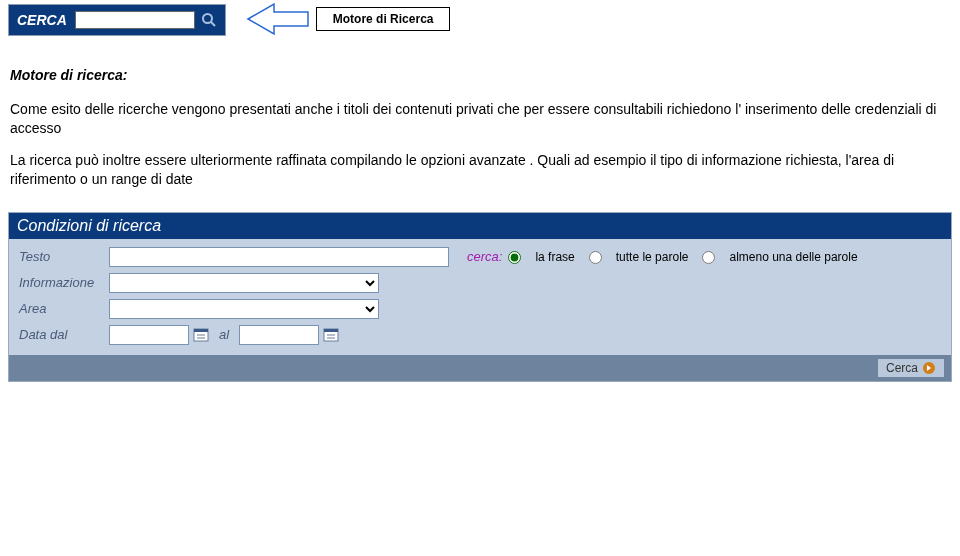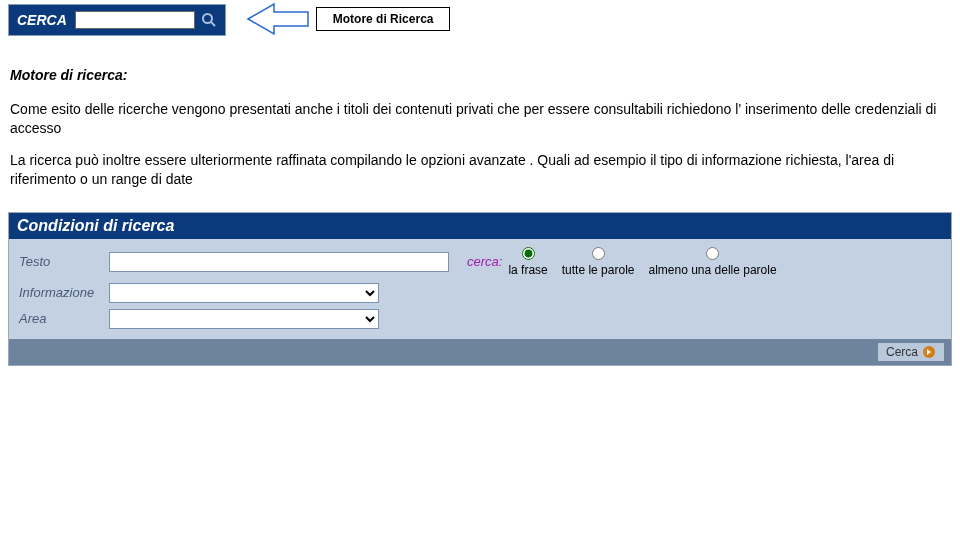--- a/index.html
+++ b/index.html
@@ -18,33 +18,33 @@
   .arrow svg { display: block; }
   .callout-box { border: 1px solid #000; padding: 4px 16px; font-weight: bold; font-size: 12px; }
   
   
   .body-text { margin: 30px 10px 0 10px; font-size: 14px; line-height: 1.4; }
   .body-text h3 { font-size: 14px; font-weight: bold; margin-bottom: 14px; font-style: italic; }
   .body-text p { margin-bottom: 12px; }
   
   
   .panel { margin: 22px 4px 0 8px; background: #c3d1e2; border: 1px solid #9ab; width: 944px; }
-  .panel-header { background: #0b3a7c; color: #fff; font-weight: bold; font-style: italic; font-size: 16px; padding: 4px 8px; }
+  .panel-header { background: #0b3a7c; color: #fff; font-weight: normal; font-style: italic; font-size: 16px; padding: 4px 8px; }
   .panel-body { padding: 8px 18px 4px 10px; }
   .form-row { display: flex; align-items: center; margin-bottom: 6px; }
   .form-label { width: 90px; color: #4a5b7a; font-style: italic; font-size: 13px; }
   .text-input { height: 20px; border: 1px solid #7a93b2; background: #fff; font-size: 12px; padding: 0 3px; }
   .text-input.long { width: 340px; }
   .select { width: 270px; height: 20px; border: 1px solid #7a93b2; background: #fff; font-size: 12px; }
   .date-input { width: 80px; height: 20px; border: 1px solid #7a93b2; background: #fff; font-size: 12px; padding: 0 3px; }
   .cal-icon { display: inline-flex; width: 16px; height: 16px; margin-left: 4px; cursor: pointer; }
   .cal-icon svg { display: block; }
   .cerca-label { color: #a21caf; font-style: italic; font-size: 13px; margin: 0 6px 0 18px; }
   .radio-group { display: flex; align-items: center; gap: 4px; }
-  .radio-group label { display: flex; align-items: center; gap: 3px; margin-right: 10px; font-size: 12px; color: #000; flex-direction: column; }
+  .radio-group label { display: flex; align-items: flex-end; gap: 14px; margin-right: 10px; font-size: 12px; color: #000; }
   .radio-group input[type=radio] { accent-color: #0a6b0a; }
   .al-label { color: #4a5b7a; font-style: italic; font-size: 13px; margin: 0 10px 0 10px; }
   
   .panel-footer { background: #6e849e; padding: 3px 6px; display: flex; justify-content: flex-end; align-items: center; }
   .cerca-btn { background: #b9c8da; border: 1px solid #6e849e; padding: 2px 8px; font-size: 12px; color: #333; cursor: pointer; display: inline-flex; align-items: center; gap: 4px; }
   .cerca-btn .go { display: inline-flex; }
 </style>
 </head>
 <body>
 
@@ -102,20 +102,42 @@
     <div class="form-row">
       <span class="form-label">Informazione</span>
       <select class="select"></select>
     </div>
 
     <div class="form-row">
       <span class="form-label">Area</span>
       <select class="select"></select>
     </div>
 
+    <div class="form-row">
+      <span class="form-label">Data dal</span>
+      <input type="text" class="date-input" value="" style="">
+      <span class="cal-icon">
+        <svg width="16" height="16" viewBox="0 0 16 16">
+            <rect x="1" y="2" width="14" height="12" fill="#fff" stroke="#6b7d9a"></rect>
+            <rect x="1" y="2" width="14" height="3" fill="#3a5a8a"></rect>
+            <line x1="4" y1="8" x2="12" y2="8" stroke="#6b7d9a"></line>
+            <line x1="4" y1="11" x2="12" y2="11" stroke="#6b7d9a"></line>
+          </svg>
+      </span>
+      <span class="al-label">al</span>
+      <input type="text" class="date-input" value="" style="">
+      <span class="cal-icon">
+        <svg width="16" height="16" viewBox="0 0 16 16">
+            <rect x="1" y="2" width="14" height="12" fill="#fff" stroke="#6b7d9a"></rect>
+            <rect x="1" y="2" width="14" height="3" fill="#3a5a8a"></rect>
+            <line x1="4" y1="8" x2="12" y2="8" stroke="#6b7d9a"></line>
+            <line x1="4" y1="11" x2="12" y2="11" stroke="#6b7d9a"></line>
+          </svg>
+      </span>
+    </div>
 
   </div>
   <div class="panel-footer">
     <button class="cerca-btn">
       <span>Cerca</span>
       <span class="go">
         <svg width="14" height="14" viewBox="0 0 14 14">
             <circle cx="7" cy="7" r="6" fill="#d27f1a"></circle>
             <path d="M5 4 L9 7 L5 10 Z" fill="#fff"></path>
           </svg>

